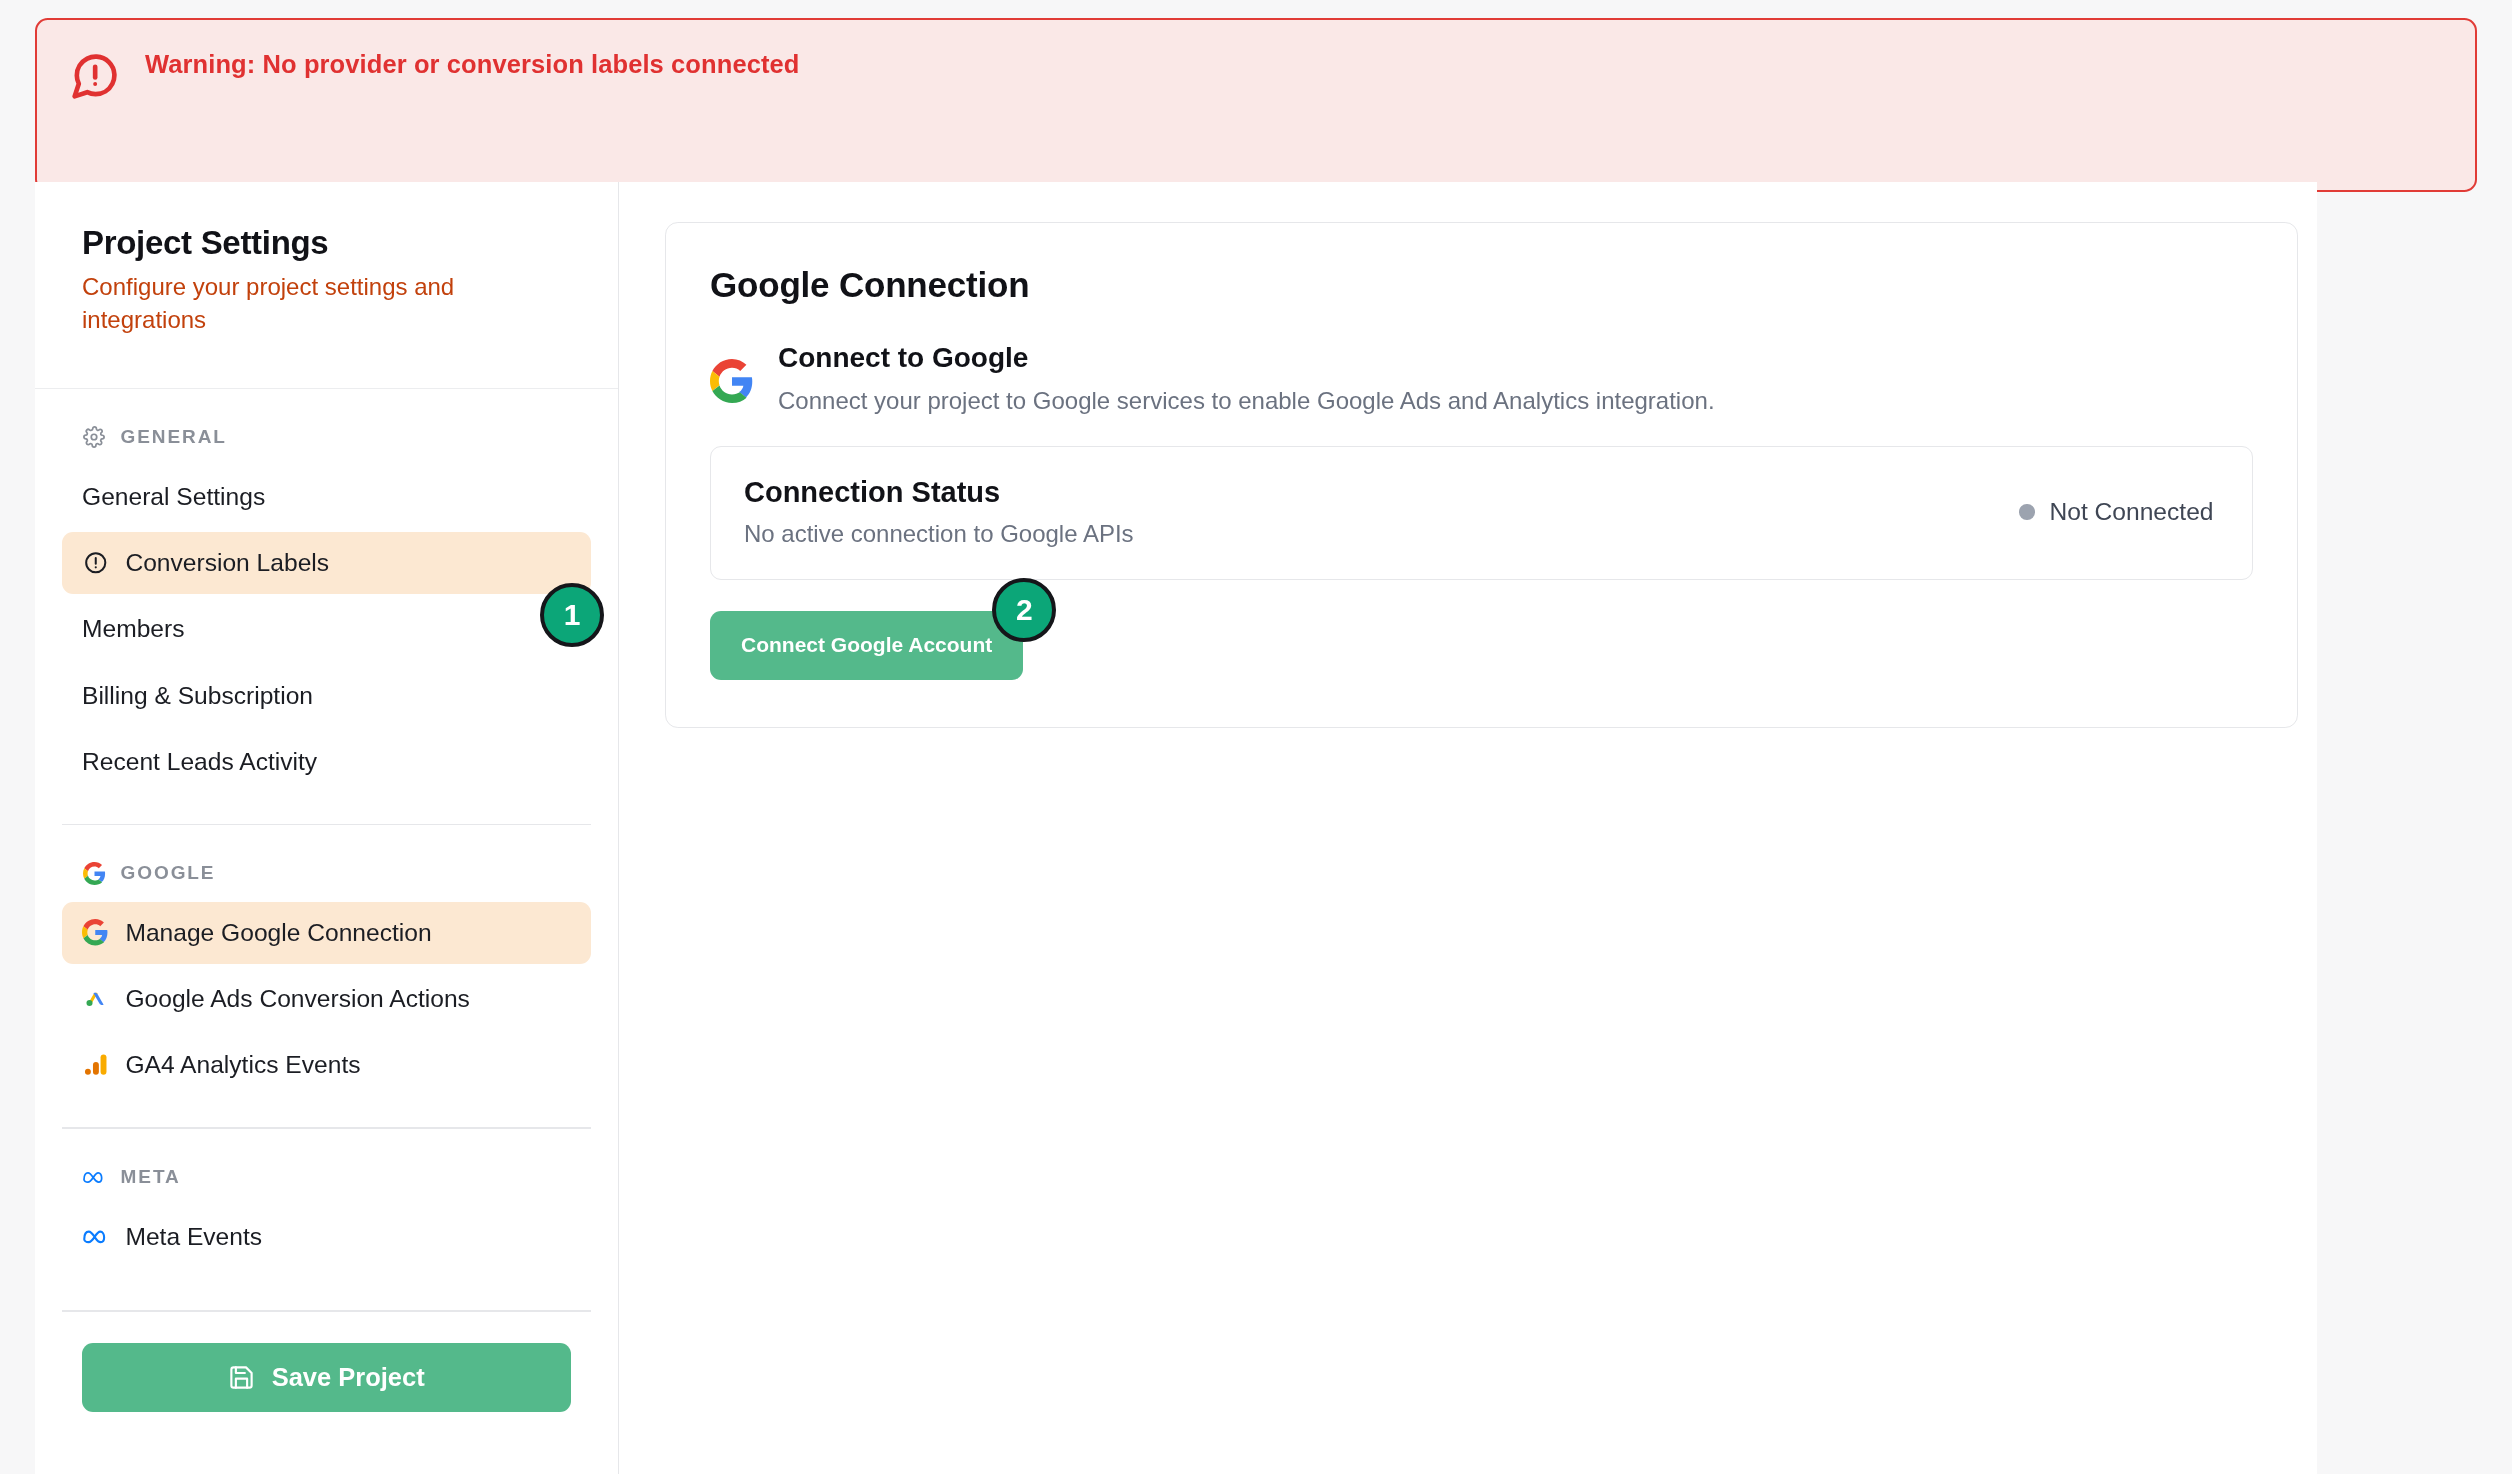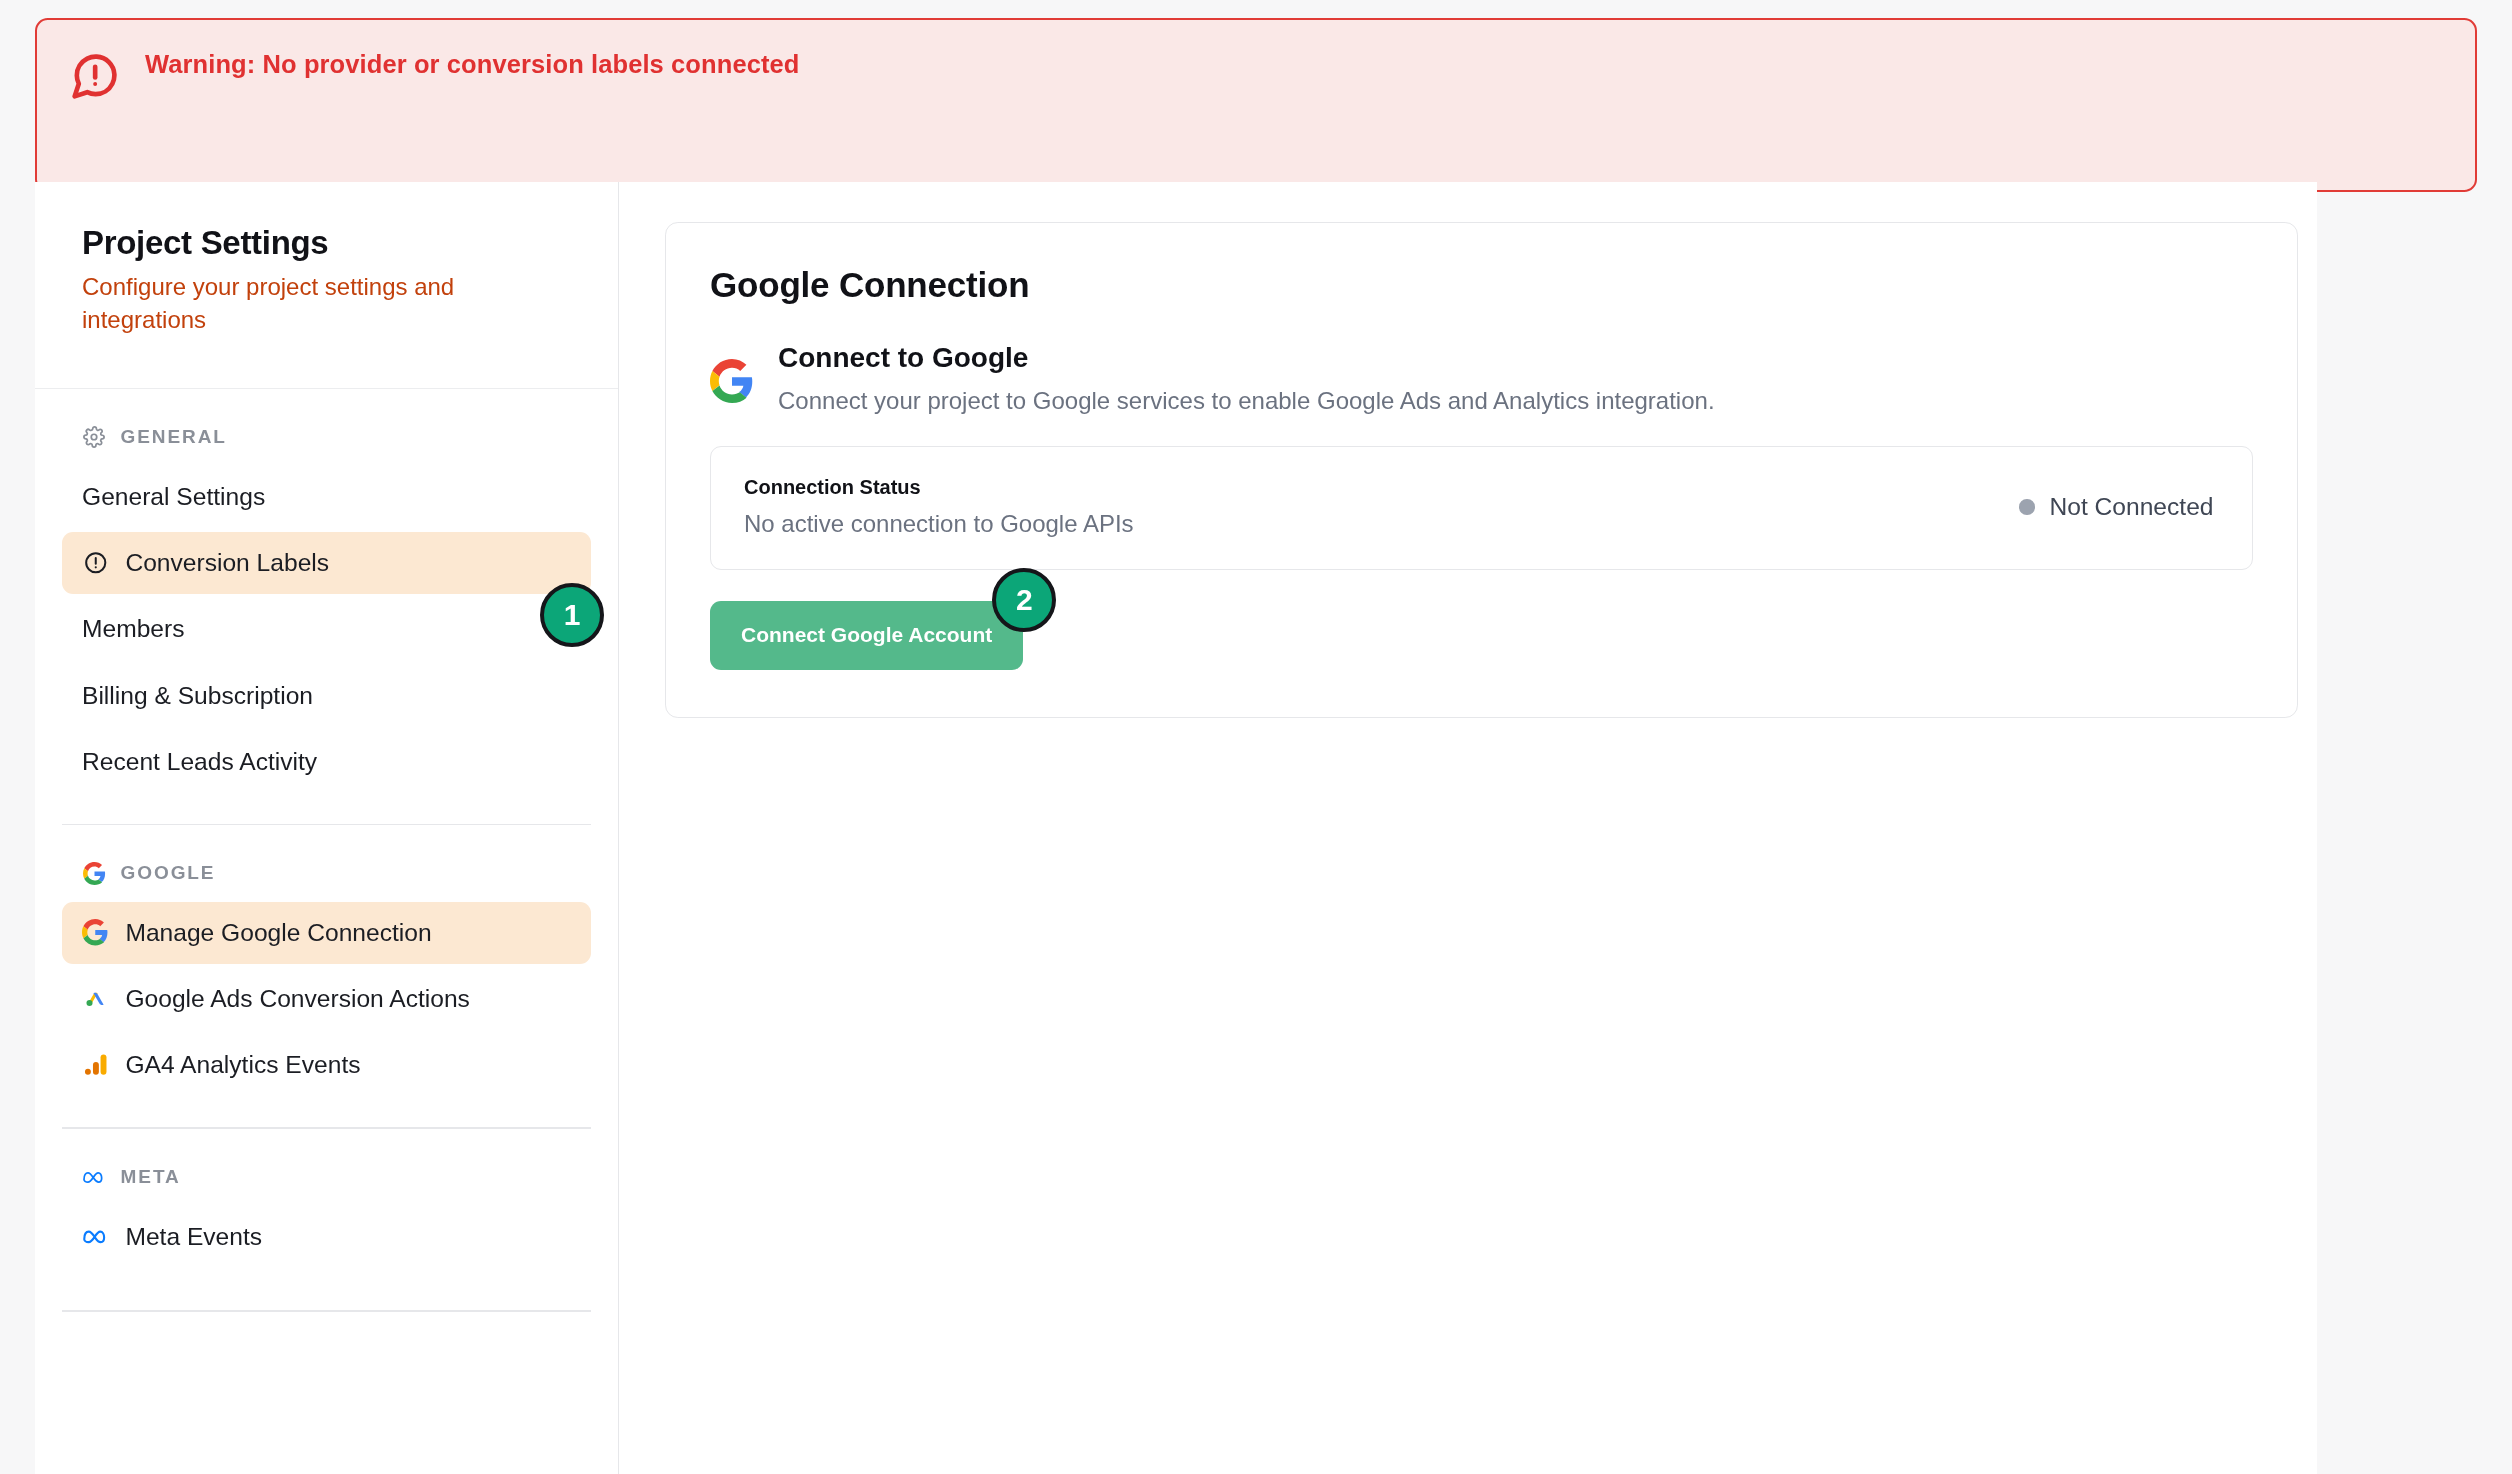--- a/index.html
+++ b/index.html
@@ -106,21 +106,21 @@
   .connect-h { font-size: 28px; font-weight: 700; color: #111217; }
   .connect-p { margin-top: 12.8px; font-size: 24px; color: #6B7280; }
 
   .status-box {
     margin-top: 31px;
     border: 1.8px solid #E6E7EA;
     border-radius: 11px;
     padding: 29px 33px 31px 33px;
     display: flex; align-items: center; justify-content: space-between;
   }
-  .status-h { font-size: 20px; font-weight: 700; color: #111217; }
+  .status-h { font-size: 29px; font-weight: 700; color: #111217; }
   .status-p { margin-top: 11px; font-size: 24px; color: #6B7280; }
   .status-right { display: flex; align-items: center; gap: 14.6px; padding-right: 5.5px; }
   .status-dot { width: 15.5px; height: 15.5px; border-radius: 50%; background: #9CA3AF; }
   .status-label { font-size: 24.6px; color: #3F4654; }
 
   .connect-btn-wrap { position: relative; display: inline-block; margin-top: 31px; }
   .connect-btn {
     background: #54B98B;
     color: #fff;
     border: none;
@@ -283,20 +283,32 @@
           <svg viewBox="0 0 36 20" width="28" height="19" fill="none" stroke="#0A7CFF" stroke-width="2.8">
             <path d="M3 13.5C3 7 5.6 3.5 9 3.5c3.6 0 5.8 4 8.9 8.6 3.1 4.6 5 5.4 7 5.4 3 0 4.6-2.6 4.6-6.2 0-4.5-2.2-7.8-5.1-7.8-2.6 0-4.8 2.6-7.6 7-2.8 4.4-4.9 7-8 7C5.2 17.5 3 15.3 3 13.5z"></path>
           </svg>
         </span>
         <span>Meta Events</span>
       </div>
     </div>
 
     <div class="sb-divider" style="margin-top:38px"></div>
 
+    <div class="sb-footer">
+      <button class="save-btn">
+        <span style="display:inline-flex">
+          <svg viewBox="0 0 24 24" width="27" height="27" fill="none" stroke="#FFFFFF" stroke-width="1.9" stroke-linecap="round" stroke-linejoin="round">
+            <path d="M19 21H5a2 2 0 0 1-2-2V5a2 2 0 0 1 2-2h11l5 5v11a2 2 0 0 1-2 2z"></path>
+            <polyline points="17 21 17 13 7 13 7 21"></polyline>
+            <polyline points="7 3 7 8 15 8"></polyline>
+          </svg>
+        </span>
+        <span>Save Project</span>
+      </button>
+    </div>
 
     <div class="step-badge" id="badge-1" style="left:505px; top:401px;">1</div>
   </aside>
 
   <main class="content">
     <section class="card">
       <h2 class="card-title">Google Connection</h2>
 
       <div class="connect-row">
         <span class="connect-gico">

